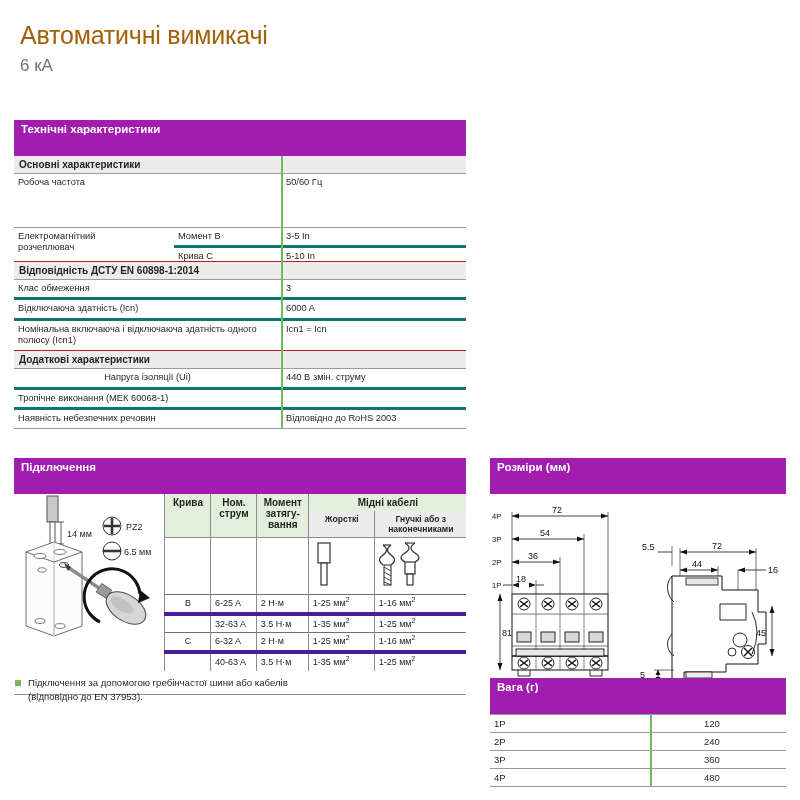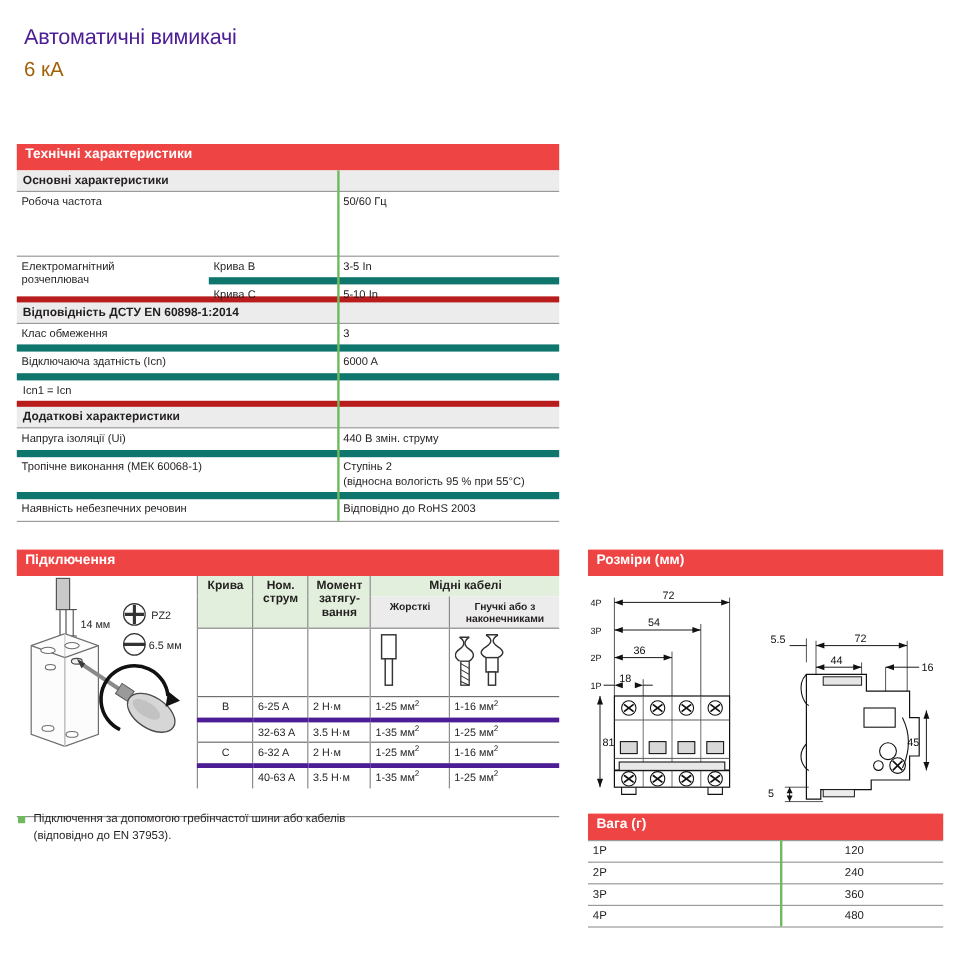--- a/index.html
+++ b/index.html
@@ -9,47 +9,47 @@
     background: #ffffff;
     font-family: "Liberation Sans", sans-serif;
     color: #231f20;
     overflow: hidden;
   }
   .page { position: relative; width: 800px; height: 800px; }
 
   
   .title-block { position: absolute; left: 20px; top: 22px; }
   .title-main {
-    font-size: 18px; font-weight: 400; color: #4c1d95;
+    font-size: 25px; font-weight: 400; color: #a16207;
     letter-spacing: -0.2px; line-height: 1.1;
   }
   .title-sub {
-    font-size: 17px; font-weight: 400; color: #a16207;
+    font-size: 17px; font-weight: 400; color: #737373;
     margin-top: 7px; line-height: 1.1;
   }
 
   
   .bar {
-    background: #ef4444; color: #ffffff;
+    background: #a21caf; color: #ffffff;
     font-size: 11.5px; font-weight: bold;
     padding: 3px 0 3px 7px;
-    height: 22px; line-height: 12px;
+    height: 36px; line-height: 12px;
   }
 
   
   .tech { position: absolute; left: 14px; top: 120px; width: 452px; }
   .trow { display: flex; position: relative; font-size: 9.3px; line-height: 1.25; }
   .trow .c1 { width: 160px; padding: 3px 4px 3px 4px; }
   .trow .c2 { width: 107px; padding: 3px 4px 3px 4px; }
   .trow .c3 { flex: 1; padding: 3px 4px 3px 5px; }
   .rule-top { border-top: 1px solid #9a9a9a; }
-  .rule-thin { border-top: 6px solid #0f766e; }
+  .rule-thin { border-top: 3px solid #0f766e; }
   .sechead {
     background: #ececec; font-size: 10px; font-weight: bold;
-    padding: 3px 4px 3px 5px; border-top: 5px solid #b91c1c;
+    padding: 3px 4px 3px 5px; border-top: 1px solid #b91c1c;
   }
   .tech .body { position: relative; }
   .vline {
     position: absolute; left: 267px; top: 0; bottom: 0;
     width: 2px; background: #6fba5e; z-index: 2;
   }
   .grp { position: relative; }
   .grp .lbl {
     position: absolute; left: 4px; top: 3px; width: 155px;
     font-size: 9.3px; line-height: 1.25;
@@ -133,21 +133,21 @@
         <div class="c3">50/60 Гц</div>
       </div>
 
       <div class="grp rule-top" style="height:34px;margin-top:35px;">
         <div class="lbl">
           <span>Електромагнітний</span><br>
           <span>розчеплювач</span>
         </div>
         <div class="trow" style="position:absolute; left:0; top:0; right:0;">
           <div class="c1"></div>
-          <div class="c2">Крива B</div>
+          <div class="c2">Момент B</div>
           <div class="c3">3-5 In</div>
         </div>
         <div class="trow" style="position:absolute; left:0; top:17px; right:0;">
           <div class="c1"></div>
           <div class="c2 rule-thin">Крива C</div>
           <div class="c3 rule-thin">5-10 In</div>
         </div>
       </div>
 
       <div class="sechead">Відповідність  ДСТУ EN  60898-1:2014</div>
@@ -156,38 +156,35 @@
         <div class="c1 wide-dummy" style="width:267px;">Клас обмеження</div>
         <div class="c3">3</div>
       </div>
 
       <div class="trow rule-thin">
         <div class="c1" style="width:267px;">Відключаюча здатність (Icn)</div>
         <div class="c3">6000 A</div>
       </div>
 
       <div class="trow rule-thin">
+        <div class="c1" style="width:267px;">Номінальна включаюча і відключаюча здатність одного полюсу (Icn1)</div>
         <div class="c3">Icn1 = Icn</div>
       </div>
 
       <div class="sechead">Додаткові характеристики</div>
 
       <div class="trow rule-top">
-        <div class="c1" style="width:267px;">Напруга ізоляції (Ui)</div>
+        <div class="c1" style="width:267px;text-align:center;">Напруга ізоляції (Ui)</div>
         <div class="c3">440 В змін. струму</div>
       </div>
 
 
 
       <div class="trow rule-thin">
         <div class="c1" style="width:267px;">Тропічне виконання (МЕК 60068-1)</div>
-        <div class="c3">
-          <span>Ступінь 2</span><br>
-          <span>(відносна вологість 95 % при 55°C)</span>
-        </div>
       </div>
 
       <div class="trow rule-thin">
         <div class="c1" style="width:267px;">Наявність небезпечних речовин</div>
         <div class="c3">Відповідно до RoHS 2003</div>
       </div>
     </div>
     <div class="rule-top"></div>
   </div>
 

